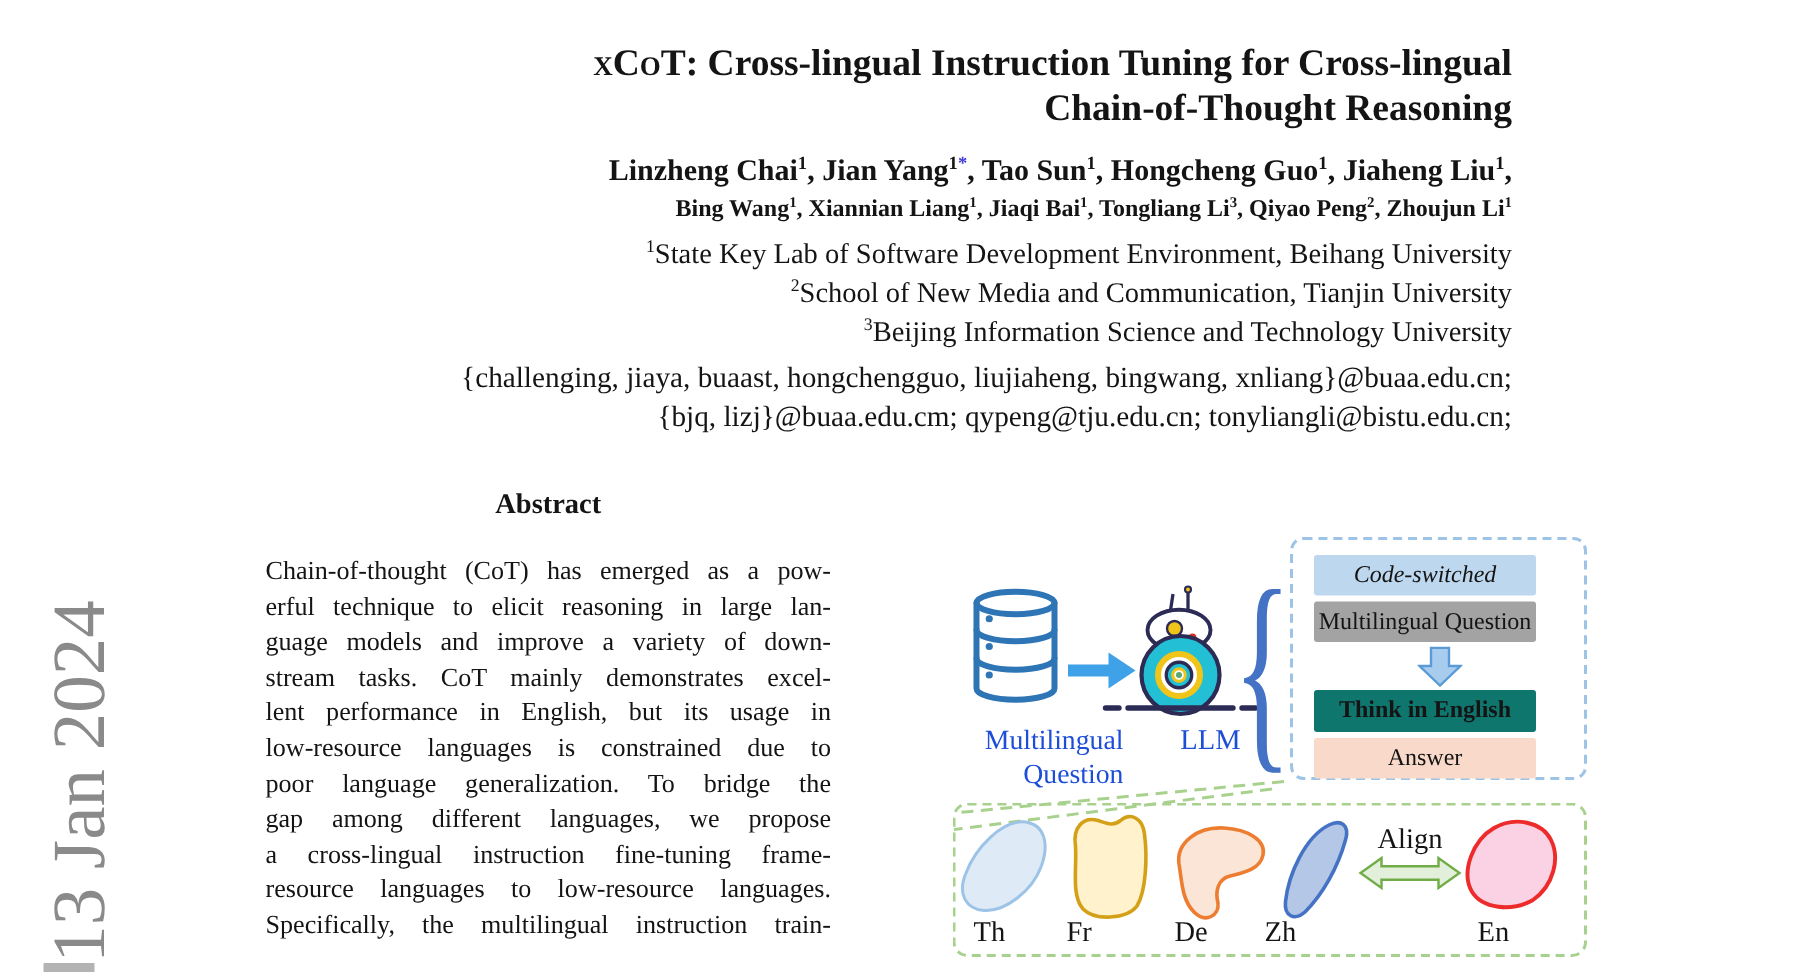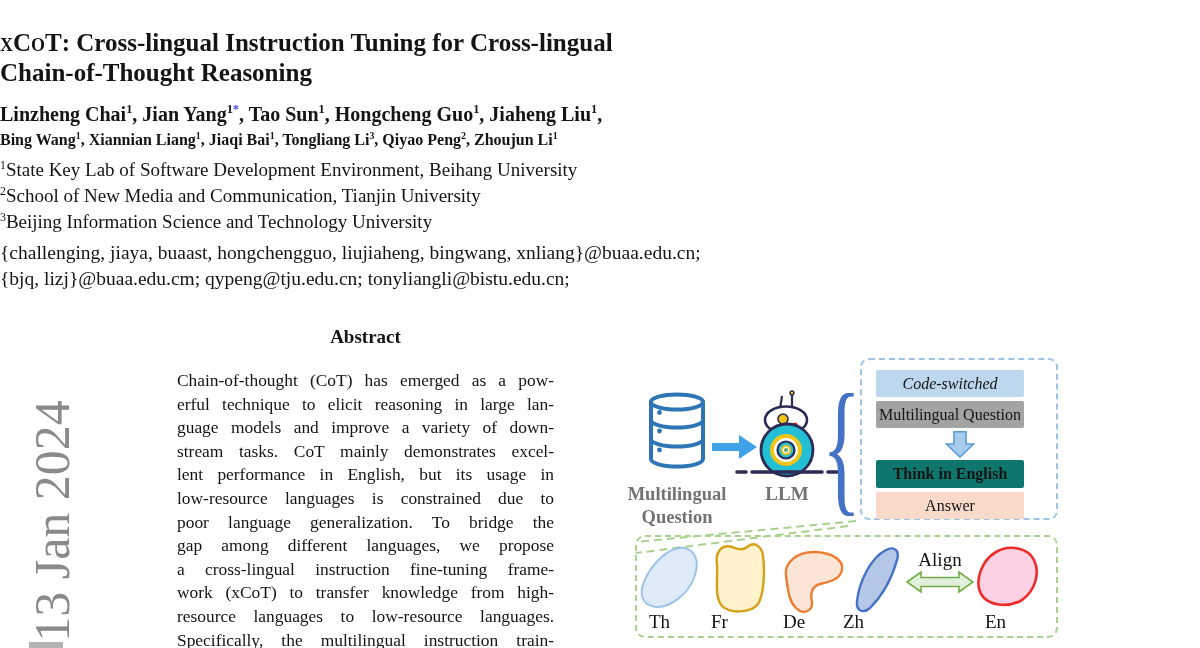--- a/index.html
+++ b/index.html
@@ -2,21 +2,21 @@
 <html><head>
 <meta charset="utf-8">
 <style>
   html,body{margin:0;padding:0;}
   body{
     width:1200px;height:648px;position:relative;overflow:hidden;
     background:#ffffff;color:#141414;
     font-family:"Liberation Serif","DejaVu Serif",serif;
   }
   .abs{position:absolute;}
-  .centerline{position:absolute;left:0;width:1008px;text-align:left;}
+  .centerline{position:absolute;left:0;width:1008px;text-align:right;}
 
   
   .title{top:28px;font-size:25px;font-weight:bold;line-height:30px;}
   .sc{font-variant:small-caps;}
   .authors1{top:101px;font-size:20px;font-weight:bold;line-height:26px;}
   .authors2{top:127px;font-size:16px;font-weight:bold;line-height:26px;}
   sup{font-size:0.62em;line-height:0;}
   .star{color:#4040d8;font-weight:bold;}
   .affil{font-size:19px;line-height:26px;}
   .a1{top:157px;} .a2{top:183px;} .a3{top:209px;}
@@ -32,21 +32,21 @@
 
   
   .abs-col{left:177px;top:326px;width:377px;}
   .abs-head{font-size:19px;font-weight:bold;text-align:center;}
   .abs-body{margin-top:21px;font-size:17.4px;line-height:23.6px;}
   .abs-line{text-align:justify;text-align-last:justify;height:23.6px;white-space:nowrap;}
 
   
   .figure{left:620px;top:350px;width:460px;height:298px;}
   .fig-svg{position:absolute;left:0;top:0;}
-  .fig-label{position:absolute;text-align:center;font-size:18.5px;line-height:23px;color:#737373;font-weight:bold;}
+  .fig-label{position:absolute;text-align:right;font-size:18.5px;line-height:23px;color:#1d4ed8;}
   .db-label{left:-15px;top:133px;width:144px;}
   .llm-label{left:127px;top:132px;width:80px;font-size:19px;}
   .brace{
     position:absolute;left:202px;top:22px;font-size:148px;line-height:148px;
     transform:scaleX(.55);transform-origin:left center;font-weight:normal;
   }
   .ctx-box{
     position:absolute;left:240px;top:8px;width:198px;height:162px;
     border:2px dashed #9dc3e6;border-radius:9px;box-sizing:border-box;
   }
@@ -99,21 +99,20 @@
   <div class="abs-body">
     <div class="abs-line">Chain-of-thought (CoT) has emerged as a pow-</div>
     <div class="abs-line">erful technique to elicit reasoning in large lan-</div>
     <div class="abs-line">guage models and improve a variety of down-</div>
     <div class="abs-line">stream tasks. CoT mainly demonstrates excel-</div>
     <div class="abs-line">lent performance in English, but its usage in</div>
     <div class="abs-line">low-resource languages is constrained due to</div>
     <div class="abs-line">poor language generalization. To bridge the</div>
     <div class="abs-line">gap among different languages, we propose</div>
     <div class="abs-line">a cross-lingual instruction fine-tuning frame-</div>
-    <div class="abs-line">work (xCoT) to transfer knowledge from high-</div>
     <div class="abs-line">resource languages to low-resource languages.</div>
     <div class="abs-line">Specifically, the multilingual instruction train-</div>
   </div>
 </div>
 
 <div class="abs figure">
 
   <svg class="fig-svg" width="460" height="298" viewBox="0 0 460 298">
 
     <g stroke-dasharray="8 5" stroke-width="2" fill="none" stroke="#a9d18e">

